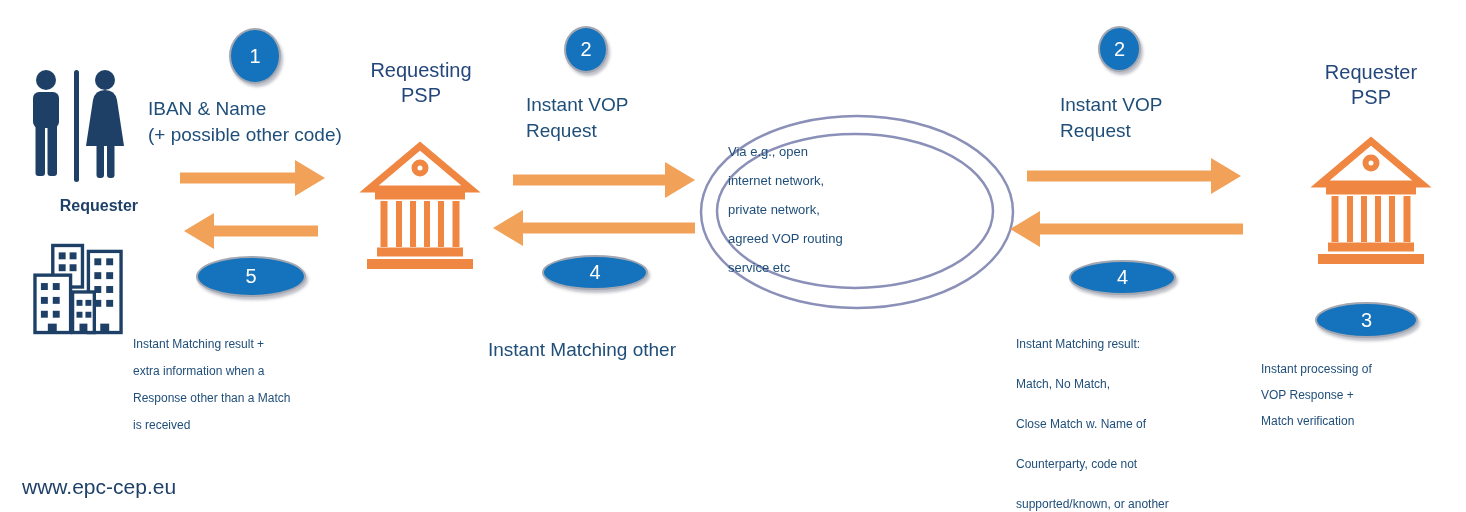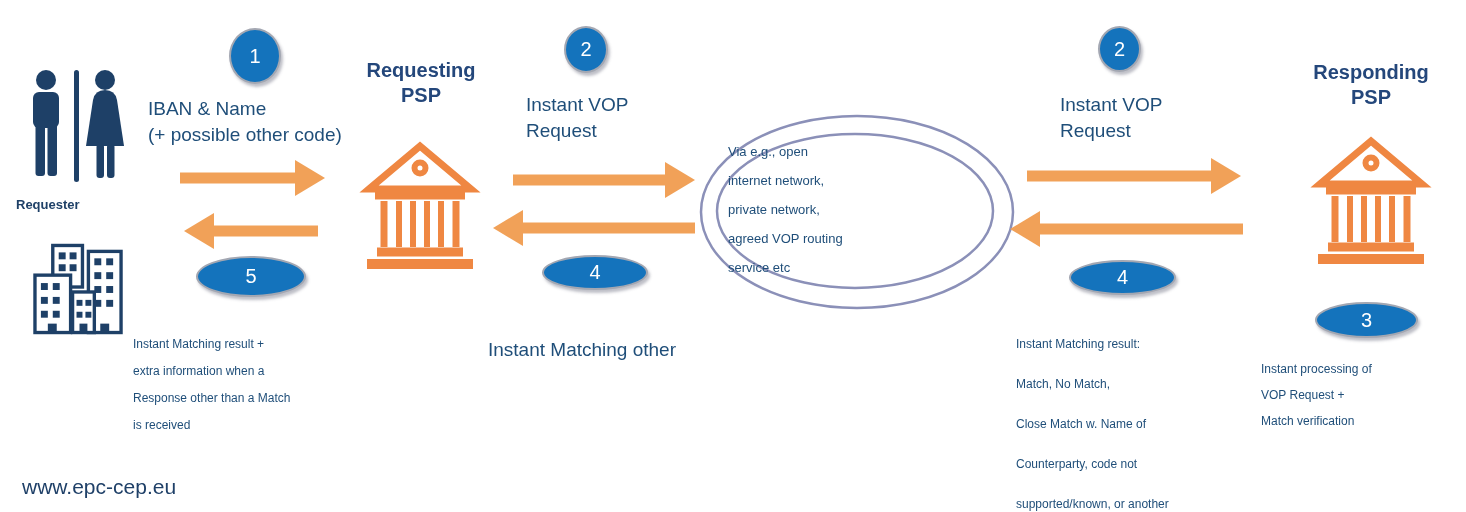--- a/index.html
+++ b/index.html
@@ -1,30 +1,30 @@
 <!DOCTYPE html>
 <html><head>
 <meta charset="utf-8">
 <style>
   html,body{margin:0;padding:0;background:#fff;}
   body{width:1466px;height:512px;position:relative;overflow:hidden;
        font-family:"Liberation Sans","DejaVu Sans",sans-serif;}
   .abs{position:absolute;}
   .txt{white-space:pre-line;color:#1f4e79;text-align:left;line-height:1.38;}
-  .title{color:#24477b;font-weight:bold;font-size:20px;line-height:1.25;text-align:center;}
+  .title{color:#24477b;font-weight:normal;font-size:20px;line-height:1.25;text-align:center;}
   .badge{position:absolute;background:#1473bc;color:#fff;display:flex;align-items:center;justify-content:center;
          font-size:20px;border:2px solid #a3a7b2;box-shadow:2px 3px 3px rgba(110,112,130,.45);box-sizing:border-box;}
   .badge.circle{border-radius:50%;}
   .badge.oval{border-radius:50%;}
   .arrow{position:absolute;}
   .arrow rect,.arrow polygon{fill:#f1a158;}
   .lbl-md{font-size:19px;}
   .lbl-sm{font-size:12px;}
   #footer{color:#1f4068;font-weight:normal;font-size:21px;white-space:nowrap;}
-  #requester-label{color:#1e4067;font-weight:bold;font-size:13px;text-align:left;}
+  #requester-label{color:#1e4067;font-weight:bold;font-size:16px;text-align:right;}
   #network-label{font-size:13px;line-height:29px;}
 </style>
 </head>
 <body>
 
 <svg class="abs" style="left:26px;top:68px" width="104" height="118" viewBox="0 0 104 118">
   <g fill="#1e4067">
     <circle cx="20" cy="12" r="10"></circle>
     <rect x="7" y="24" width="26" height="36" rx="6"></rect>
     <rect x="9.5" y="52" width="9.5" height="56" rx="3"></rect>
@@ -88,21 +88,21 @@
     <line x1="40" y1="64" x2="40" y2="110" stroke-width="6"></line>
     <line x1="54" y1="64" x2="54" y2="110" stroke-width="6"></line>
     <line x1="68" y1="64" x2="68" y2="110" stroke-width="6"></line>
     <line x1="82" y1="64" x2="82" y2="110" stroke-width="6"></line>
     <line x1="97" y1="64" x2="97" y2="110" stroke-width="7"></line>
     <line x1="18" y1="115" x2="104" y2="115" stroke-width="9"></line>
     <line x1="8" y1="127" x2="114" y2="127" stroke-width="10"></line>
   </g>
 </svg>
 
-<div class="abs title" style="left:1305px;top:60px;width:132px">Responding PSP</div>
+<div class="abs title" style="left:1305px;top:60px;width:132px">Requester PSP</div>
 
 <svg class="abs" style="left:1309px;top:132px" width="124" height="142" viewBox="0 0 122 142">
   <g stroke="#ef8742" fill="none">
     <path d="M10 52 L61 9 L112 52 Z" stroke-width="7" stroke-linejoin="miter"></path>
     <circle cx="61" cy="31" r="5.5" stroke-width="6"></circle>
     <line x1="16" y1="58" x2="106" y2="58" stroke-width="9"></line>
     <line x1="25" y1="64" x2="25" y2="110" stroke-width="7"></line>
     <line x1="40" y1="64" x2="40" y2="110" stroke-width="6"></line>
     <line x1="54" y1="64" x2="54" y2="110" stroke-width="6"></line>
     <line x1="68" y1="64" x2="68" y2="110" stroke-width="6"></line>
@@ -169,16 +169,16 @@
 extra information when a
 Response other than a Match
 is received</div>
 <div class="abs txt lbl-sm" style="left:1016px;top:324px;width:262px;line-height:40px">Instant Matching result:
 Match, No Match,
 Close Match w. Name of
 Counterparty, code not
 supported/known, or another
 reason</div>
 <div class="abs txt lbl-sm" style="left:1261px;top:356px;width:198px;line-height:26px">Instant processing of
-VOP Request +
+VOP Response +
 Match verification</div>
 
 <div class="abs" id="footer" style="left:22px;top:475px">www.epc-cep.eu</div>
 
 </body></html>

